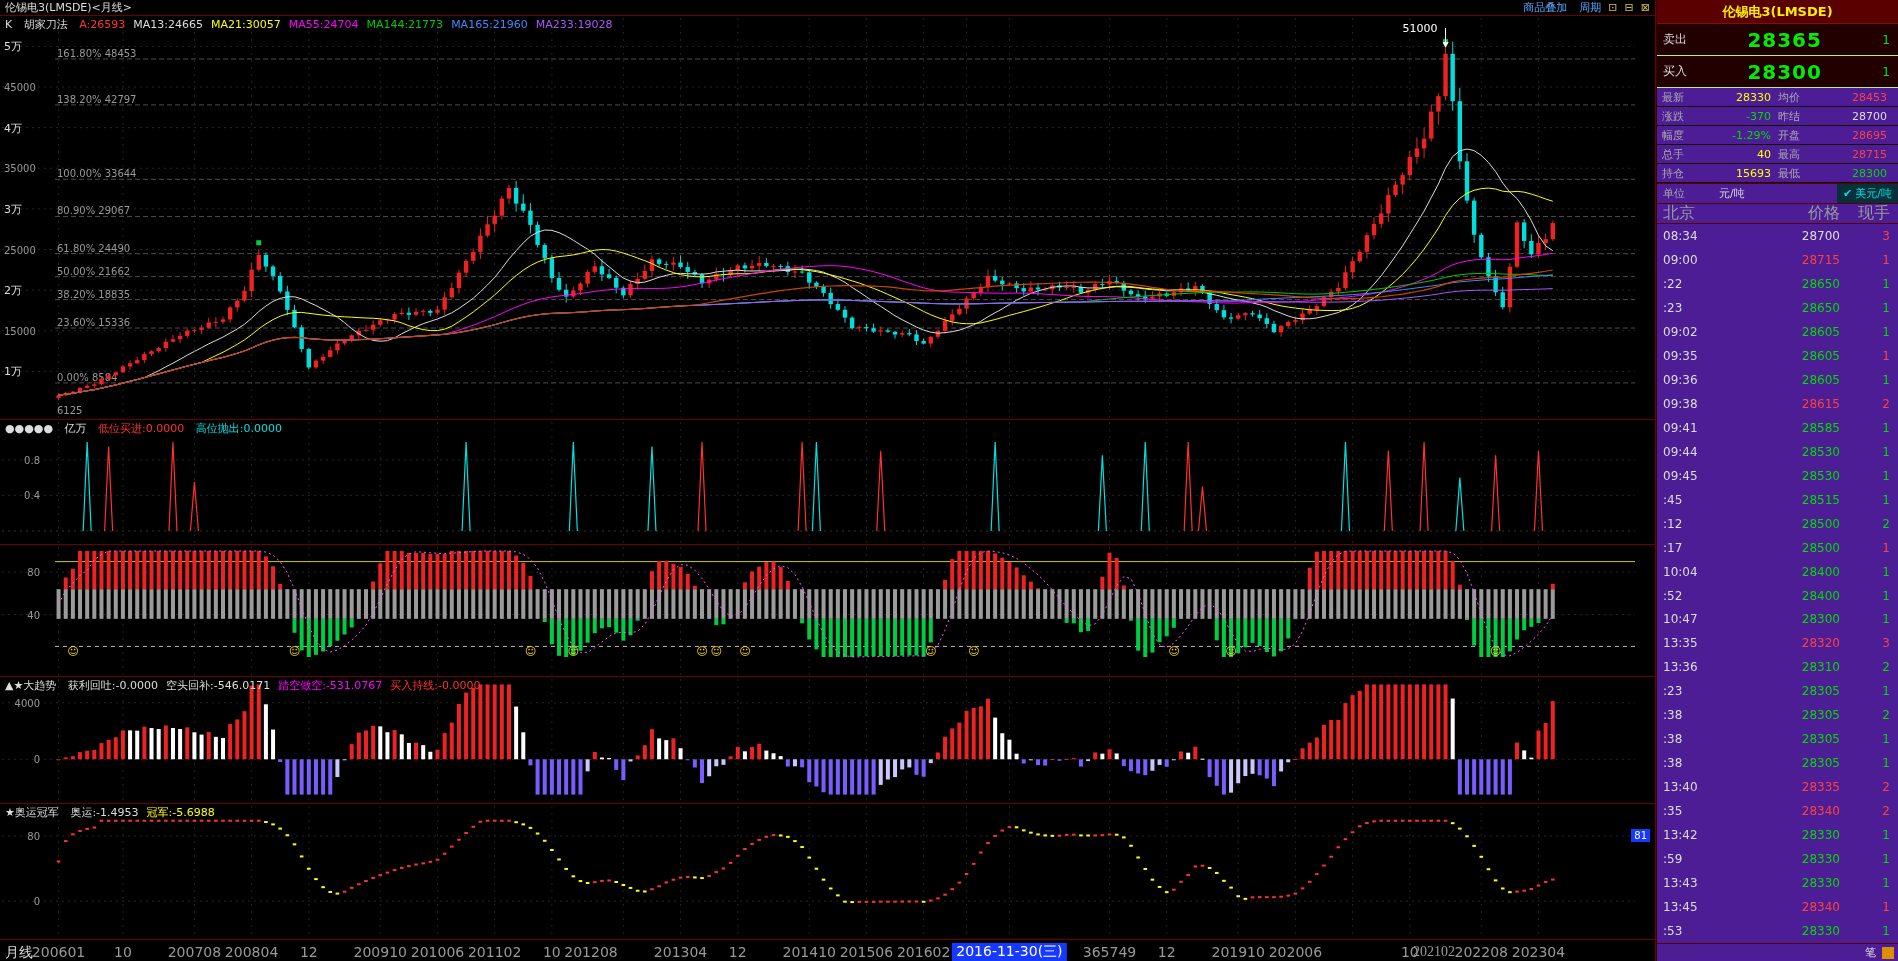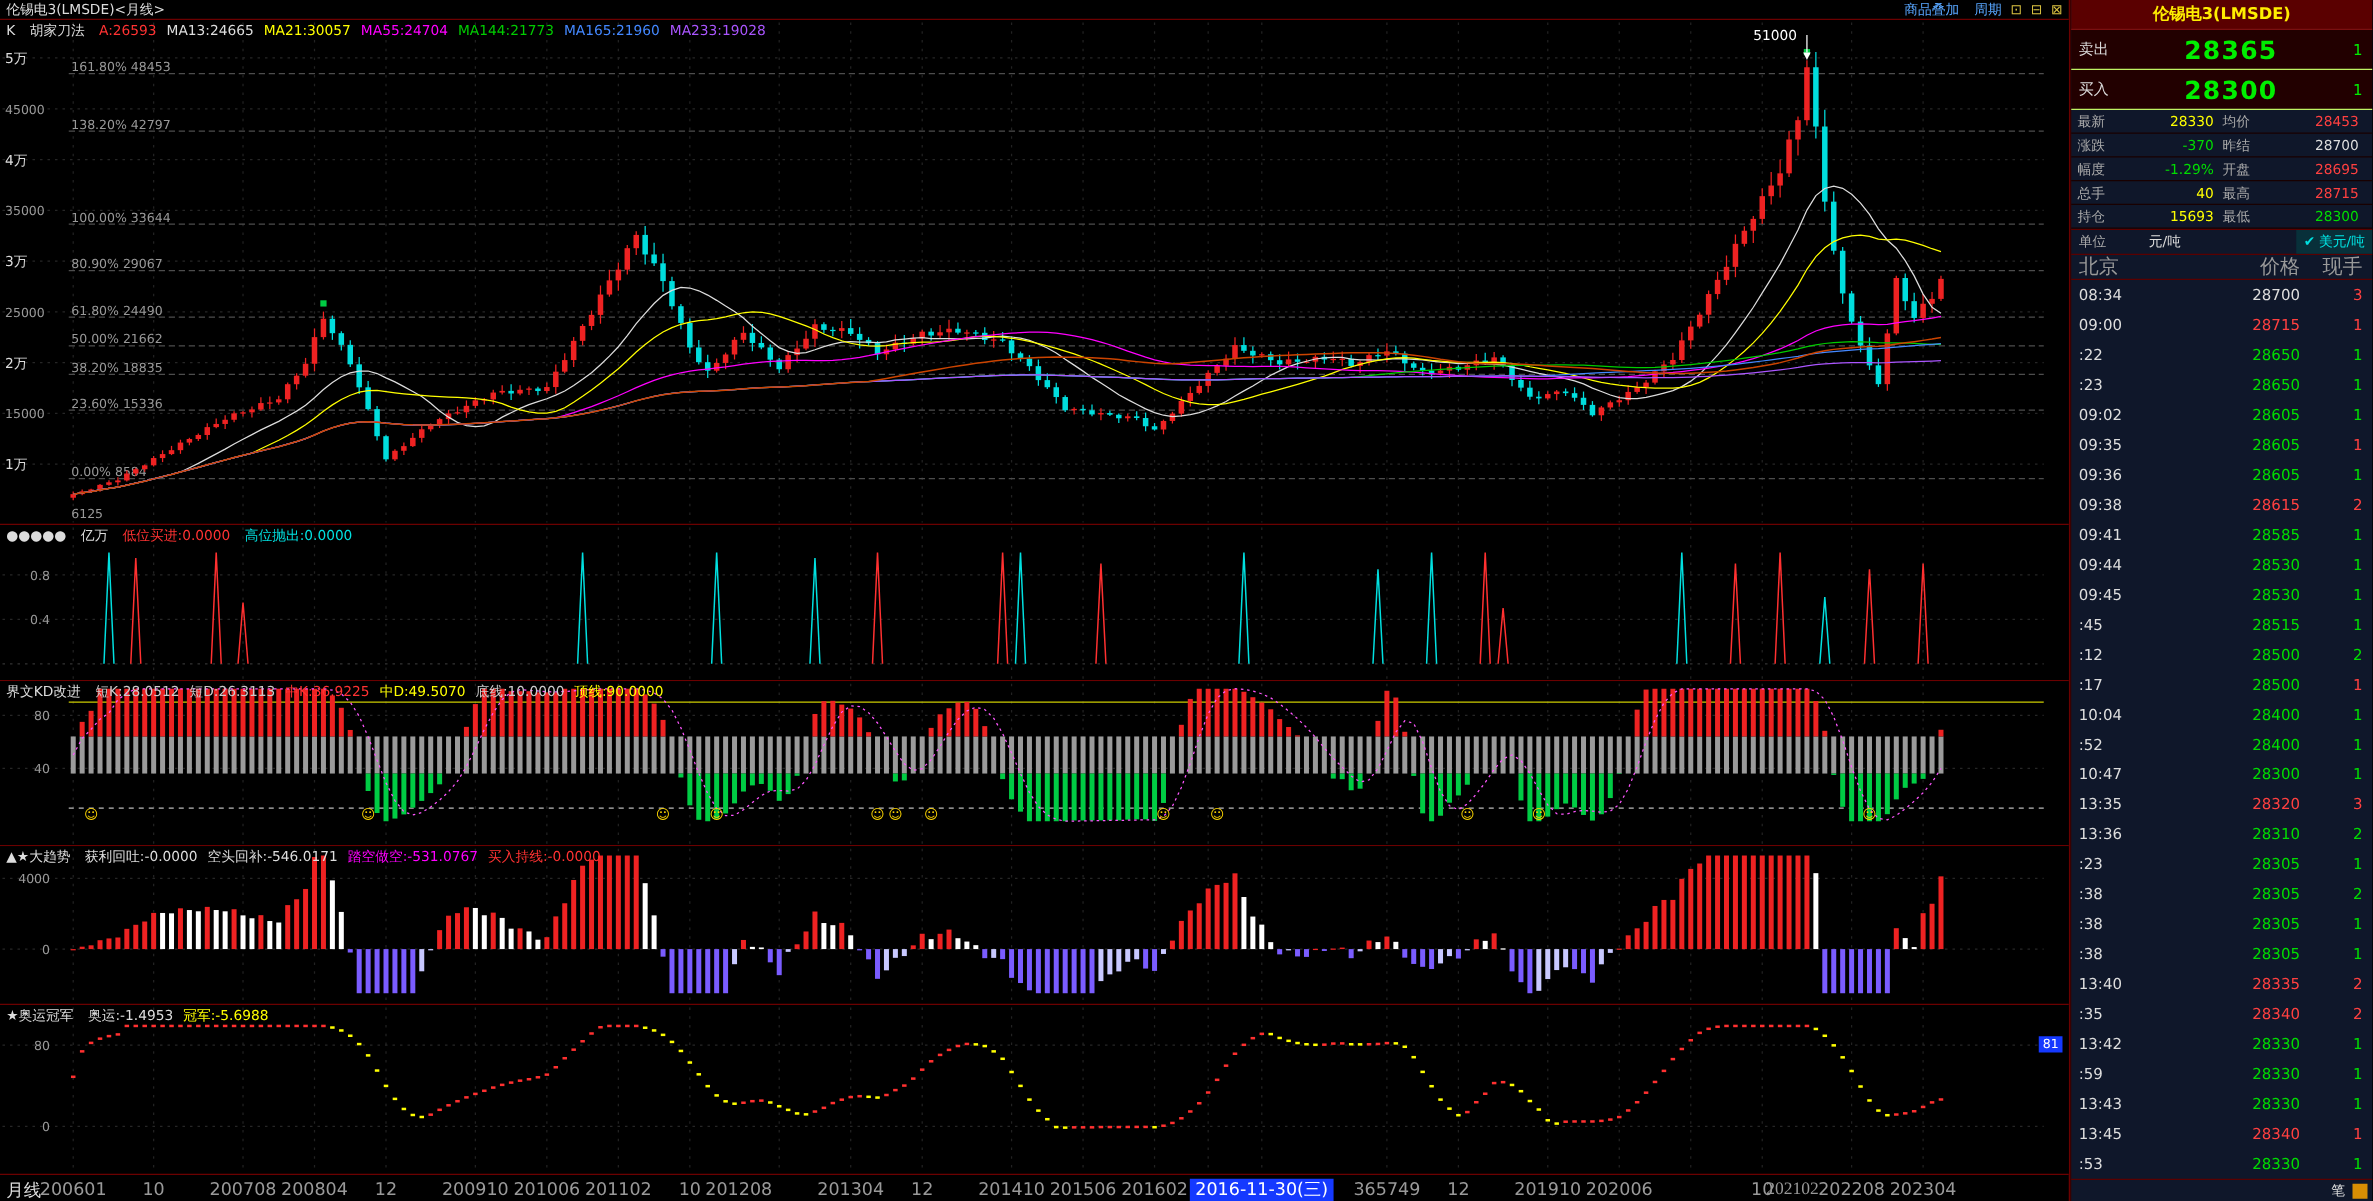--- a/index.html
+++ b/index.html
@@ -16,21 +16,21 @@
   .panel svg{position:absolute;left:0;top:0;z-index:1}
   .hdr{position:absolute;top:1px;left:5px;z-index:3;white-space:nowrap;font-size:11px}
   .hdr span{margin-right:8px}
   .kx{color:#dddddd}.ind{color:#dddddd;cursor:pointer}
   #axis{height:21px;position:relative;color:#999;font-size:14px}
   .axlab{position:absolute;top:4px;transform:translateX(-50%);color:#999}
   .axlab.hl{background:#1539ff;color:#fff;padding:0 4px;top:3px}
   #axperiod{position:absolute;left:5px;top:4px;color:#ddd}
   #badge81{position:absolute;right:5px;top:25px;background:#1539ff;color:#fff;font-size:10px;line-height:13px;padding:0 3px;z-index:3}
   
-  #sidebar{width:242px;height:961px;display:flex;flex-direction:column;background:#0f172a;border-left:1px solid #3a0000}
+  #sidebar{width:242px;height:961px;display:flex;flex-direction:column;background:#4c1d95;border-left:1px solid #3a0000}
   #sbtitle{height:24px;line-height:24px;background:#5a0000;color:#ffee00;font-size:13px;font-weight:bold;text-align:center;border-bottom:1px solid #7a1010}
   .obrow{height:32px;display:flex;align-items:center;background:#220000;border-bottom:1px solid #bef264;cursor:pointer}
   .obl{color:#ddd;font-size:12px;padding-left:6px}
   .obp{flex:1;text-align:center;color:#00ee00;font-size:20px;font-weight:bold;letter-spacing:1px}
   .obq{color:#00ee00;font-size:12px;padding-right:8px}
   #stats{border-bottom:1px solid #5a0000}
   .srow{height:19px;display:flex;align-items:center;font-size:11px;border-bottom:1px solid #180000}
   .sl{color:#aaa;width:36px;padding-left:5px}
   .sv{width:80px;text-align:right;padding-right:2px}
   #unitrow{height:20px;display:flex;align-items:center;border-bottom:1px solid #5a0000;font-size:11px}
@@ -1064,24 +1064,20 @@
           <text x="573.3257918552036" y="109.88" fill="#ffd700" font-size="11" text-anchor="middle">☺</text>
           <text x="702.0135746606335" y="109.88" fill="#ffd700" font-size="11" text-anchor="middle">☺</text>
           <text x="716.3122171945702" y="109.88" fill="#ffd700" font-size="11" text-anchor="middle">☺</text>
           <text x="744.9095022624434" y="109.88" fill="#ffd700" font-size="11" text-anchor="middle">☺</text>
           <text x="930.79185520362" y="109.88" fill="#ffd700" font-size="11" text-anchor="middle">☺</text>
           <text x="973.68778280543" y="109.88" fill="#ffd700" font-size="11" text-anchor="middle">☺</text>
           <text x="1173.868778280543" y="109.88" fill="#ffd700" font-size="11" text-anchor="middle">☺</text>
           <text x="1231.0633484162897" y="109.88" fill="#ffd700" font-size="11" text-anchor="middle">☺</text>
           <text x="1495.5882352941178" y="109.88" fill="#ffd700" font-size="11" text-anchor="middle">☺</text>
         </svg>
-      <div class="hdr">
-        <span class="ind">界文KD改进</span>
-        <span id="hdr3-items"><span style="color: rgb(204, 204, 204);">短K:28.0512</span><span style="color: rgb(204, 204, 204);">短D:26.3113</span><span style="color: rgb(255, 50, 50);">中K:36.9225</span><span style="color: rgb(255, 255, 0);">中D:49.5070</span><span style="color: rgb(204, 204, 204);">底线:10.0000</span><span style="color: rgb(255, 255, 0);">顶线:90.0000</span></span>
-      </div>
     </div>
 
     <div class="panel" id="p4">
       <svg id="svg4" width="1655" height="127">
           <line x1="58.574660633484164" y1="2" x2="58.574660633484164" y2="125" stroke="#222222" stroke-width="1" stroke-dasharray="2 5"></line>
           <line x1="122.9185520361991" y1="2" x2="122.9185520361991" y2="125" stroke="#222222" stroke-width="1" stroke-dasharray="2 5"></line>
           <line x1="194.41176470588235" y1="2" x2="194.41176470588235" y2="125" stroke="#222222" stroke-width="1" stroke-dasharray="2 5"></line>
           <line x1="251.60633484162898" y1="2" x2="251.60633484162898" y2="125" stroke="#222222" stroke-width="1" stroke-dasharray="2 5"></line>
           <line x1="308.8009049773756" y1="2" x2="308.8009049773756" y2="125" stroke="#222222" stroke-width="1" stroke-dasharray="2 5"></line>
           <line x1="380.29411764705884" y1="2" x2="380.29411764705884" y2="125" stroke="#222222" stroke-width="1" stroke-dasharray="2 5"></line>

